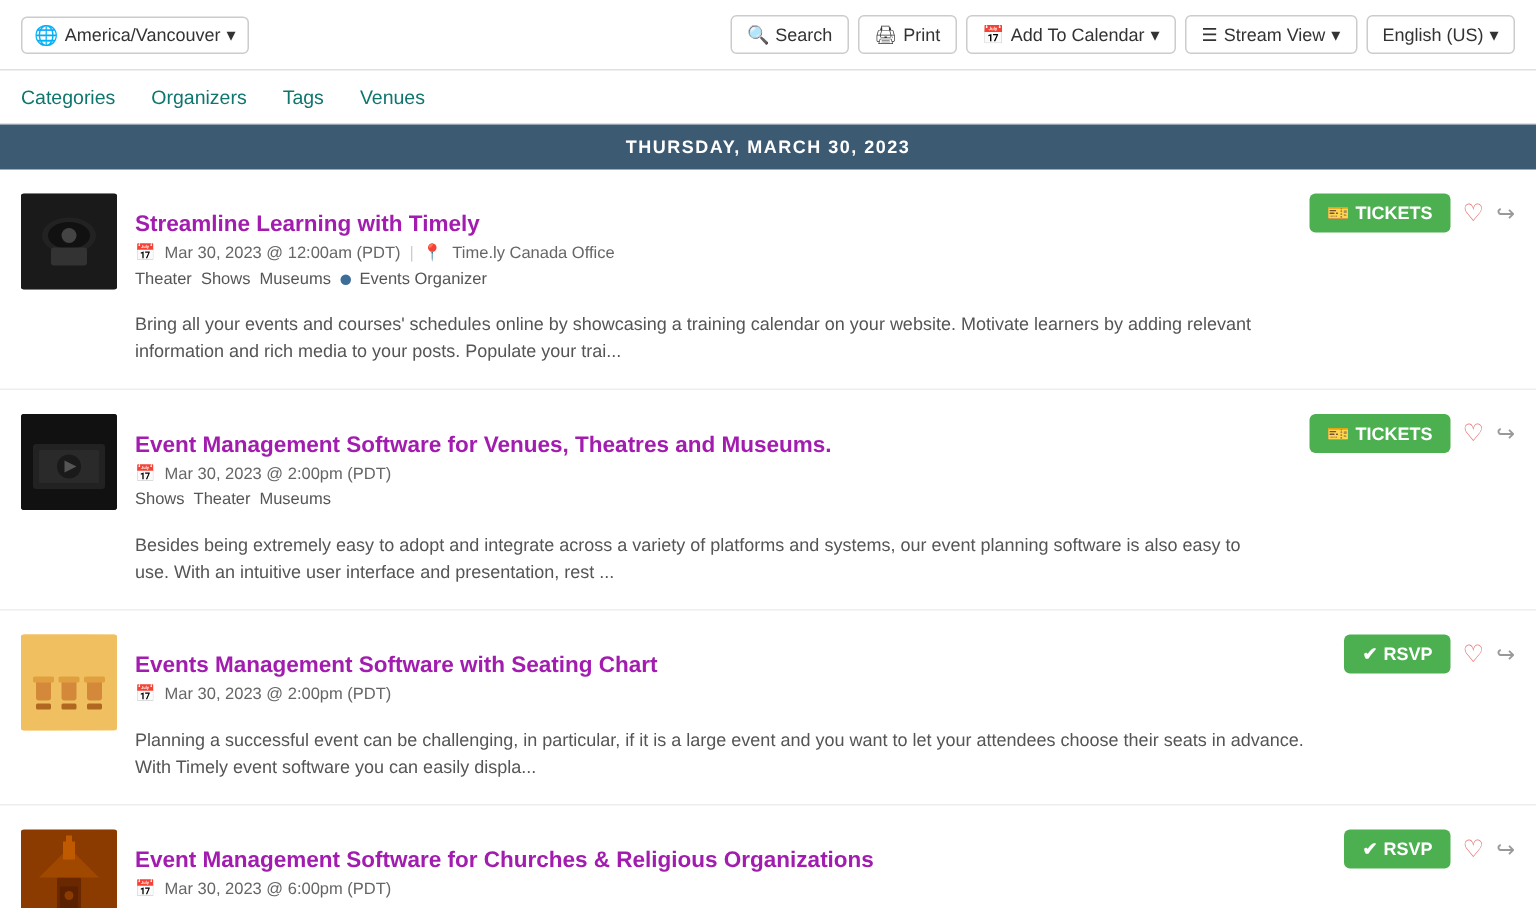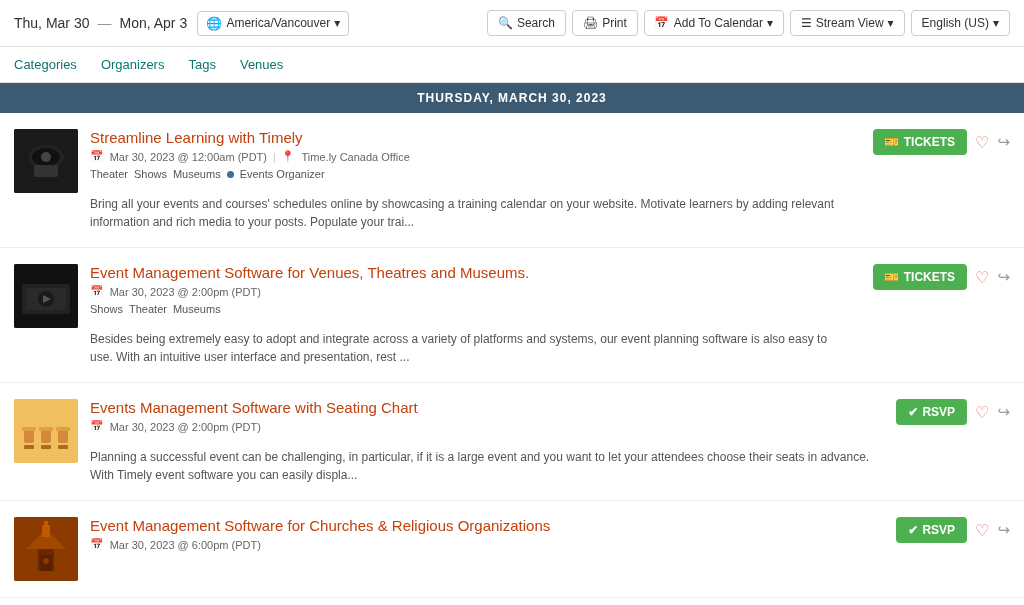--- a/index.html
+++ b/index.html
@@ -45,21 +45,21 @@
       display: flex; align-items: flex-start; gap: 12px;
       padding: 16px 14px; border-bottom: 1px solid #eee;
     }
     .event-thumb {
       width: 64px; height: 64px; flex-shrink: 0;
       background: #555; border-radius: 2px; overflow: hidden;
       display: flex; align-items: center; justify-content: center;
     }
     .event-thumb svg { width: 100%; height: 100%; }
     .event-content { flex: 1; }
-    .event-title { font-size: 15px; color: #c2410c; font-weight: 400; margin-bottom: 4px; cursor: pointer; }
+    .event-title { font-size: 15px; color: #a21caf; font-weight: 700; margin-bottom: 4px; cursor: pointer; margin-top: 12px; }
     .event-meta { display: flex; align-items: center; gap: 6px; font-size: 11px; color: #666; margin-bottom: 5px; }
     .event-meta .separator { color: #ccc; }
     .event-tags { display: flex; align-items: center; gap: 6px; margin-bottom: 6px; }
     .event-tag { font-size: 11px; color: #555; }
     .event-tag-dot { width: 7px; height: 7px; border-radius: 50%; background: #3d6e99; display: inline-block; }
     .event-desc { font-size: 12px; color: #555; line-height: 1.5; margin-top: 15px; }
     .event-actions { display: flex; align-items: center; gap: 8px; flex-shrink: 0; margin-left: 8px; }
     .tickets-btn {
       background: #4caf50; color: #fff; border: none; border-radius: 4px;
       padding: 6px 12px; font-size: 12px; cursor: pointer;
@@ -77,25 +77,20 @@
     .thumb-dark { background: #1a1a1a; }
     .thumb-seating { background: linear-gradient(135deg, #f5a623 30%, #f8d77e 100%); }
     .thumb-church { background: linear-gradient(135deg, #b85c00 0%, #7a3200 100%); }
     .thumb-learning { background: #222; }
   </style>
 </head>
 <body>
 
 <div class="top-bar">
   <div style="display:flex; align-items:center; gap:10px;">
-    <div class="date-range">
-      <span>Thu, Mar 30</span>
-      <span class="date-separator">—</span>
-      <span>Mon, Apr 3</span>
-    </div>
     <button class="timezone-btn">
       <span class="globe-icon">🌐</span>
       <span>America/Vancouver</span>
       <span>▾</span>
     </button>
   </div>
   <div class="top-actions">
     <button class="action-btn">
       <span>🔍</span>
       <span>Search</span>

